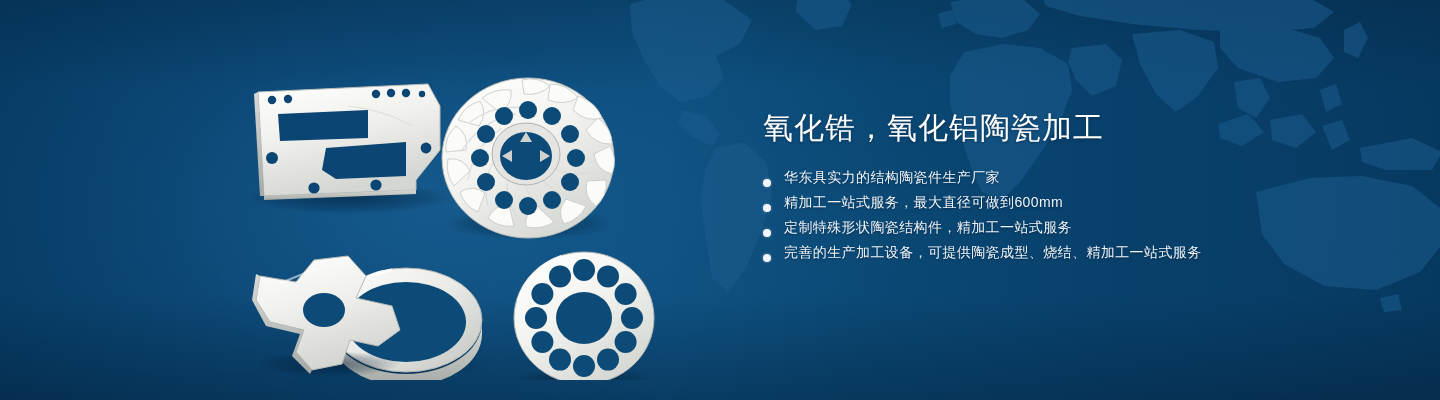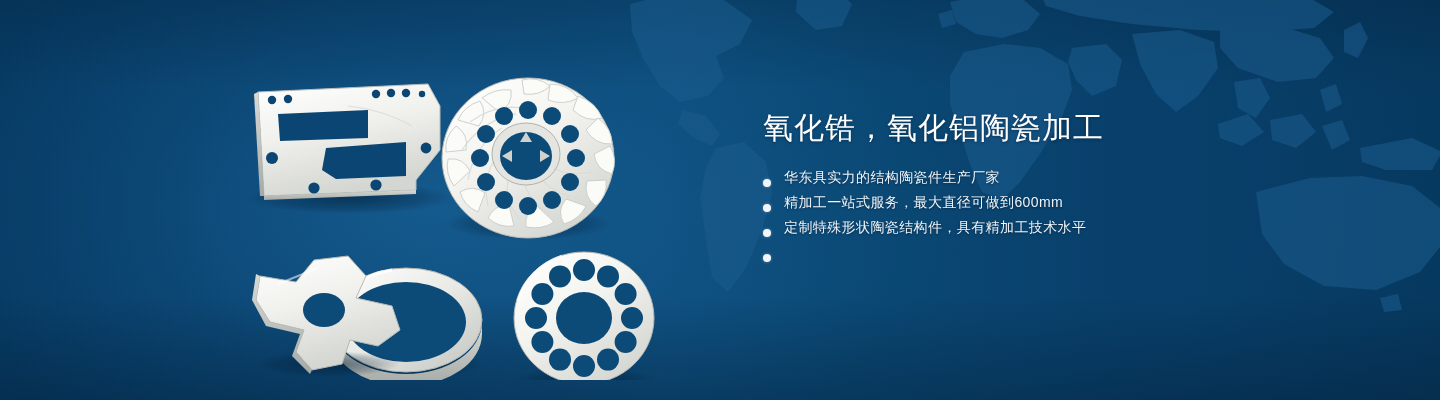--- a/index.html
+++ b/index.html
@@ -352,21 +352,22 @@
       <li class="bullet-row">
         <span class="bullet-dot"></span>
         <span class="bullet-text">华东具实力的结构陶瓷件生产厂家</span>
       </li>
       <li class="bullet-row">
         <span class="bullet-dot"></span>
         <span class="bullet-text">精加工一站式服务，最大直径可做到600mm</span>
       </li>
       <li class="bullet-row">
         <span class="bullet-dot"></span>
-        <span class="bullet-text">定制特殊形状陶瓷结构件，具有精加工技术水平</span>
+        <span class="bullet-text">定制特殊形状陶瓷结构件，精加工一站式服务</span>
       </li>
       <li class="bullet-row">
         <span class="bullet-dot"></span>
+        <span class="bullet-text">完善的生产加工设备，可提供陶瓷成型、烧结、精加工一站式服务</span>
       </li>
     </ul>
   </div>
 
 </div>
 
 </body></html>

